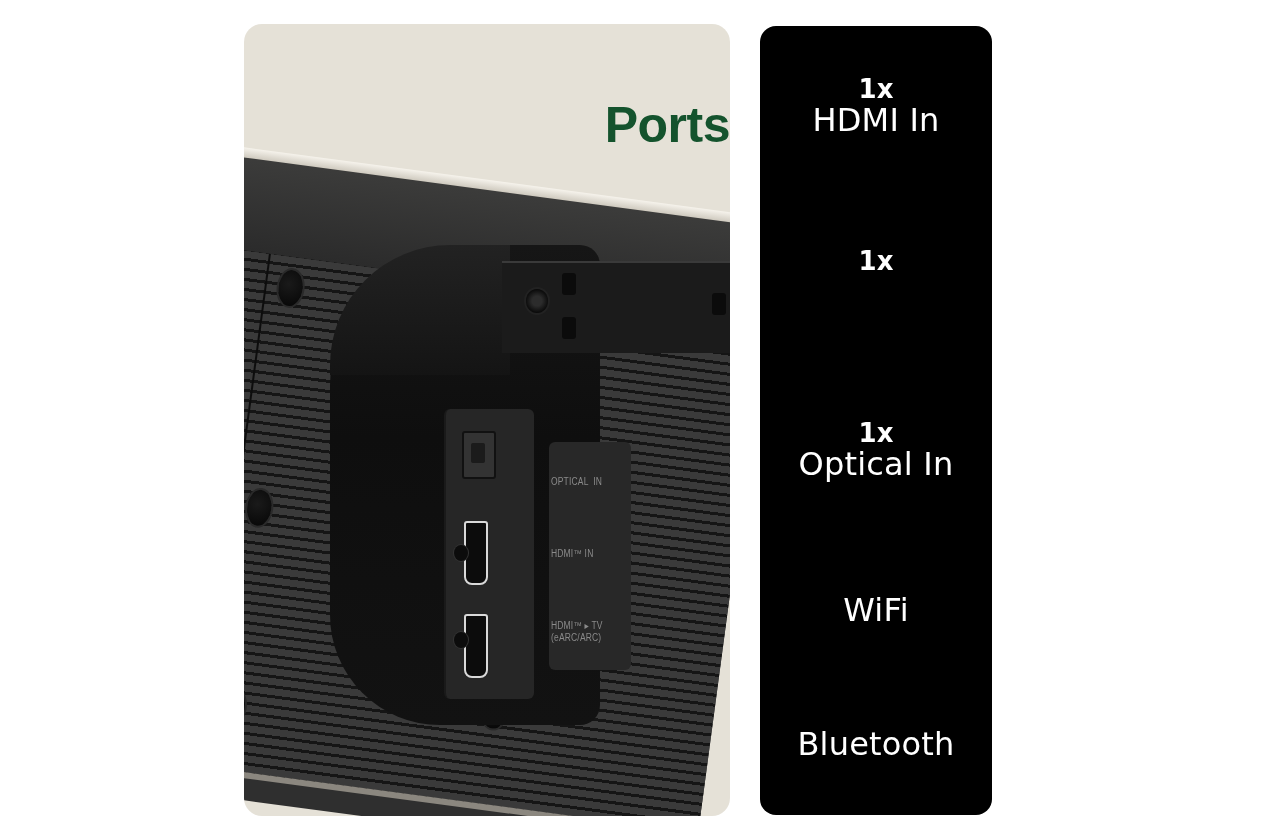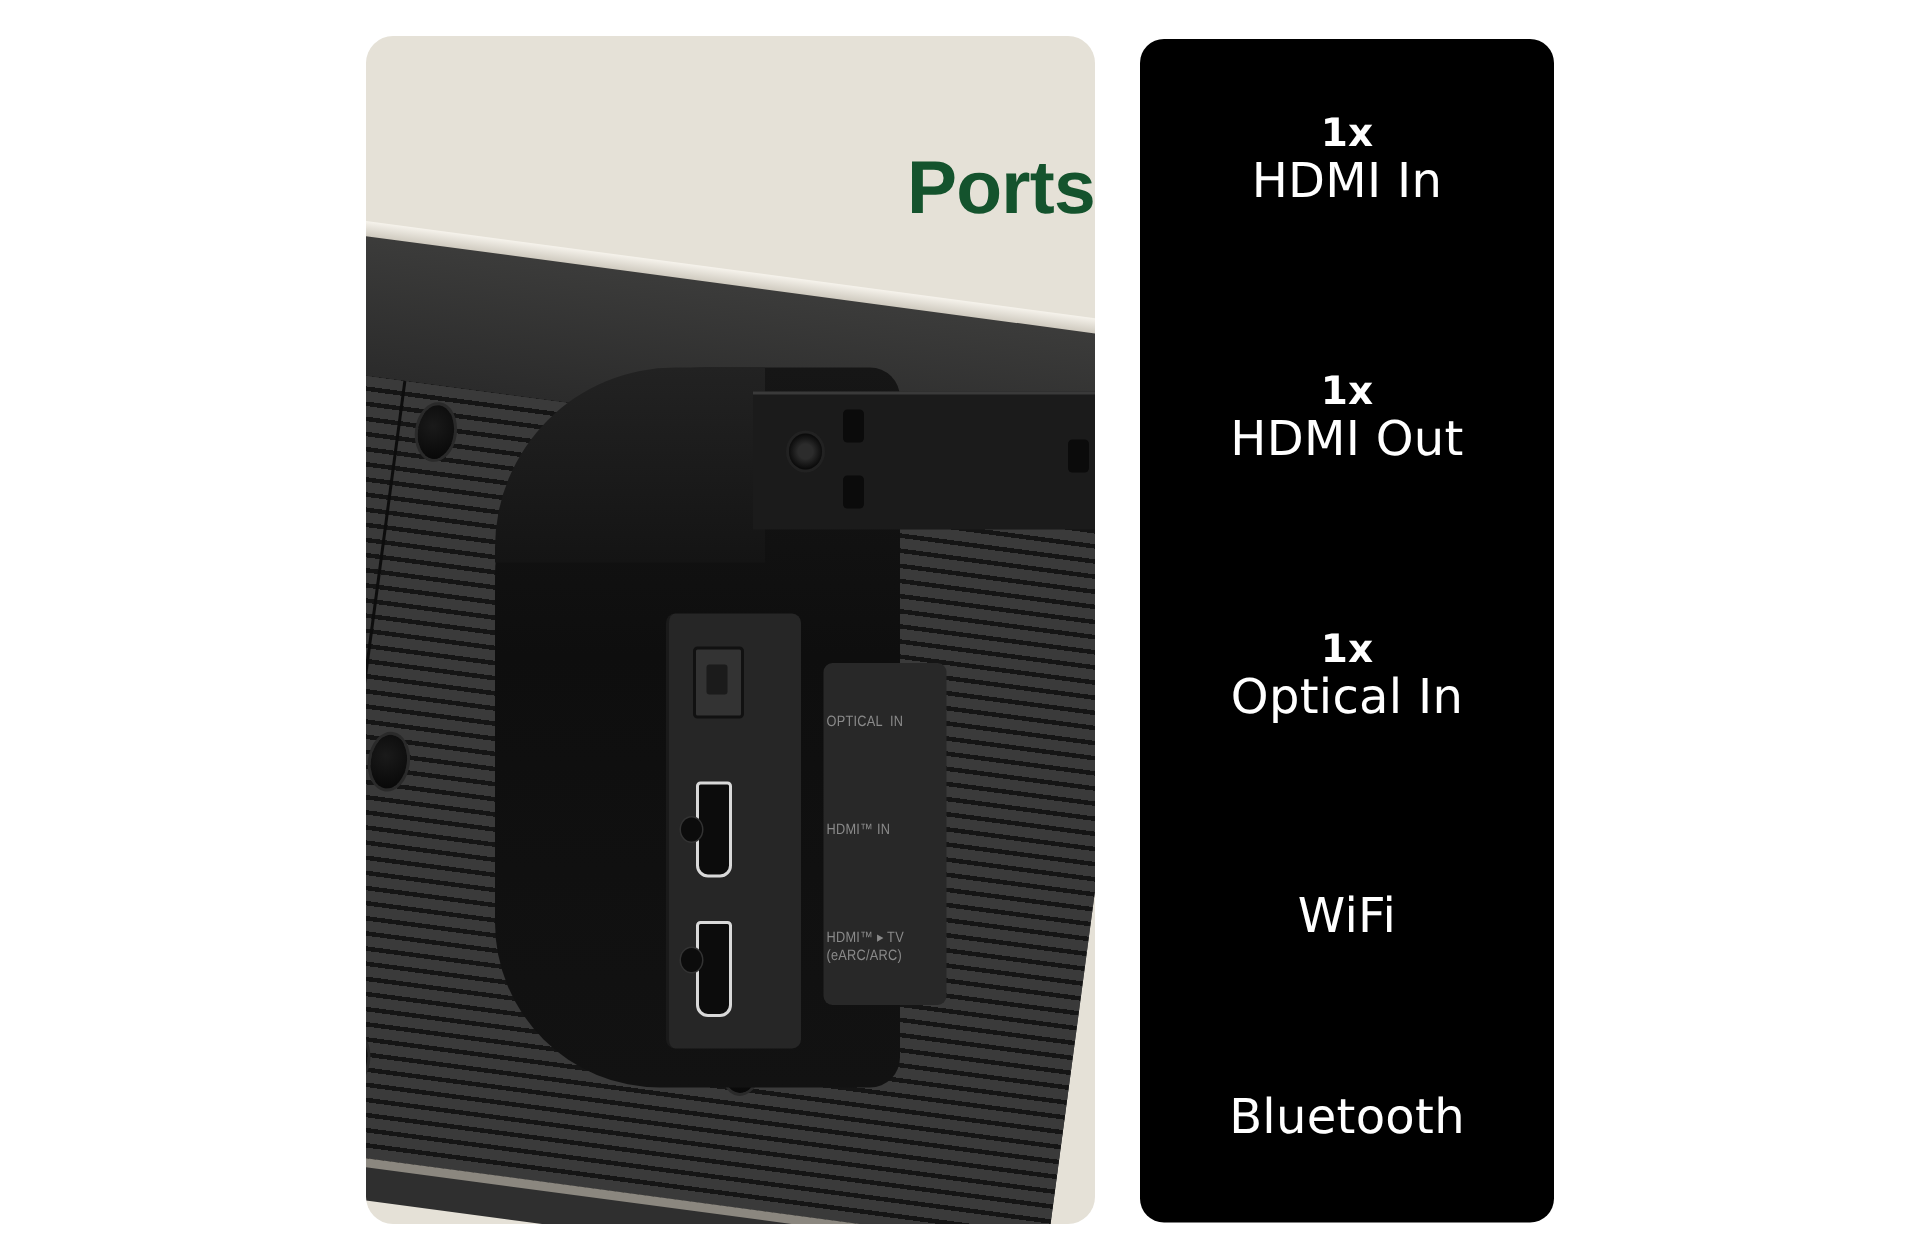--- a/index.html
+++ b/index.html
@@ -31,21 +31,21 @@
   .knob { position:absolute; left:-12px; width:14px; height:16px; border-radius:50%; background:#0c0c0c; box-shadow:0 0 0 1px #333; }
 
   .label-plate { position:absolute; left:305px; top:418px; width:82px; height:228px; background:#282828; border-radius:6px; }
   .plate-text { position:absolute; left:2px; font-family:"Liberation Sans Narrow","Liberation Sans", sans-serif; font-size:10px; color:#8a8a8a; white-space:pre; line-height:12px; letter-spacing:0.2px; transform:scaleX(0.85); transform-origin:0 0; }
 
   .bracket { position:absolute; left:258px; top:237px; width:240px; height:90px; background:#1b1b1b; border-top:2px solid #3a3a3a; }
   .screw { position:absolute; left:24px; top:26px; width:22px; height:24px; border-radius:50%; background:radial-gradient(circle,#2c2c2c 30%,#0b0b0b 70%); box-shadow:0 0 0 2px #222; }
   .bracket-slot { position:absolute; width:14px; height:22px; background:#0b0b0b; border-radius:3px; }
 
   
-  .spec-card { position:absolute; left:760px; top:26px; width:276px; height:789px; background:#000000; border-radius:16px; color:#ffffff; }
+  .spec-card { position:absolute; left:760px; top:26px; width:232px; height:789px; background:#000000; border-radius:16px; color:#ffffff; }
   .spec { position:absolute; left:0; right:0; text-align:center; font-family:"DejaVu Sans", sans-serif; }
   .spec .count { font-weight:700; font-size:26px; line-height:30px; display:block; }
   .spec .name { font-weight:400; font-size:32px; line-height:32px; display:block; letter-spacing:0.2px; }
 </style>
 </head>
 <body>
 
 <div class="photo-card">
   <div class="soundbar">
     <div class="bar-body">
@@ -92,21 +92,20 @@
   <div class="photo-title">Ports</div>
 </div>
 
 <div class="spec-card">
   <div class="spec" style="top:48px;">
     <span class="count">1x</span>
     <span class="name">HDMI In</span>
   </div>
   <div class="spec" style="top:220px;">
     <span class="count">1x</span>
-    <span class="name">HDMI Out</span>
   </div>
   <div class="spec" style="top:392px;">
     <span class="count">1x</span>
     <span class="name">Optical In</span>
   </div>
   <div class="spec" style="top:702px;">
     <span class="name">Bluetooth</span>
   </div>
   <div class="spec" style="top:568px;">
     <span class="name">WiFi</span>

